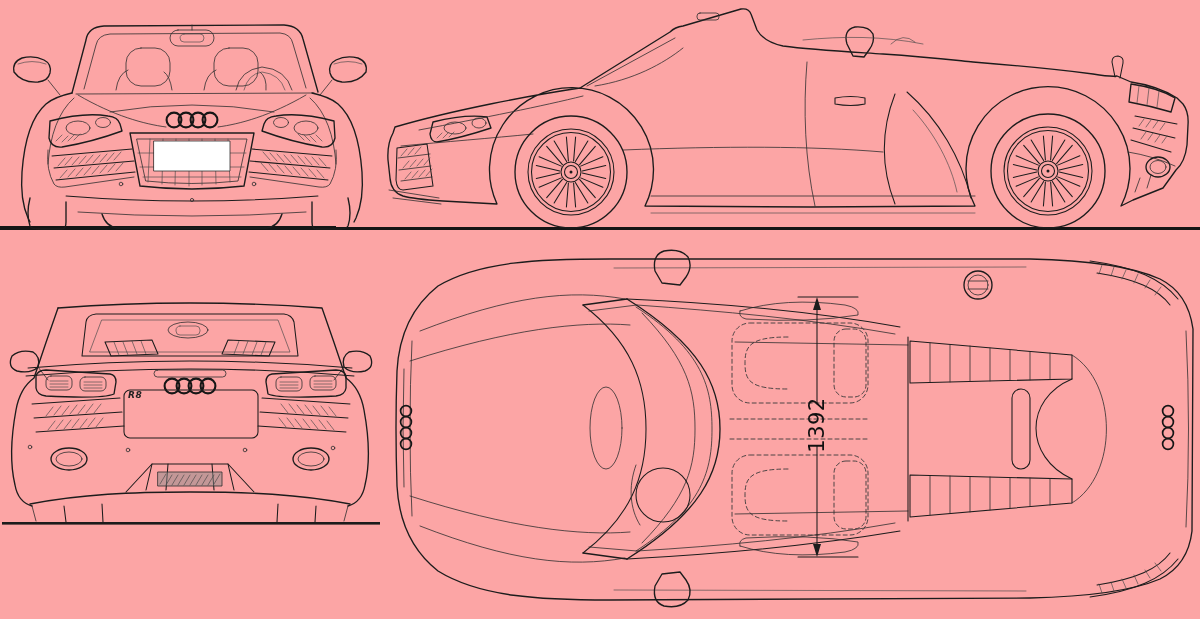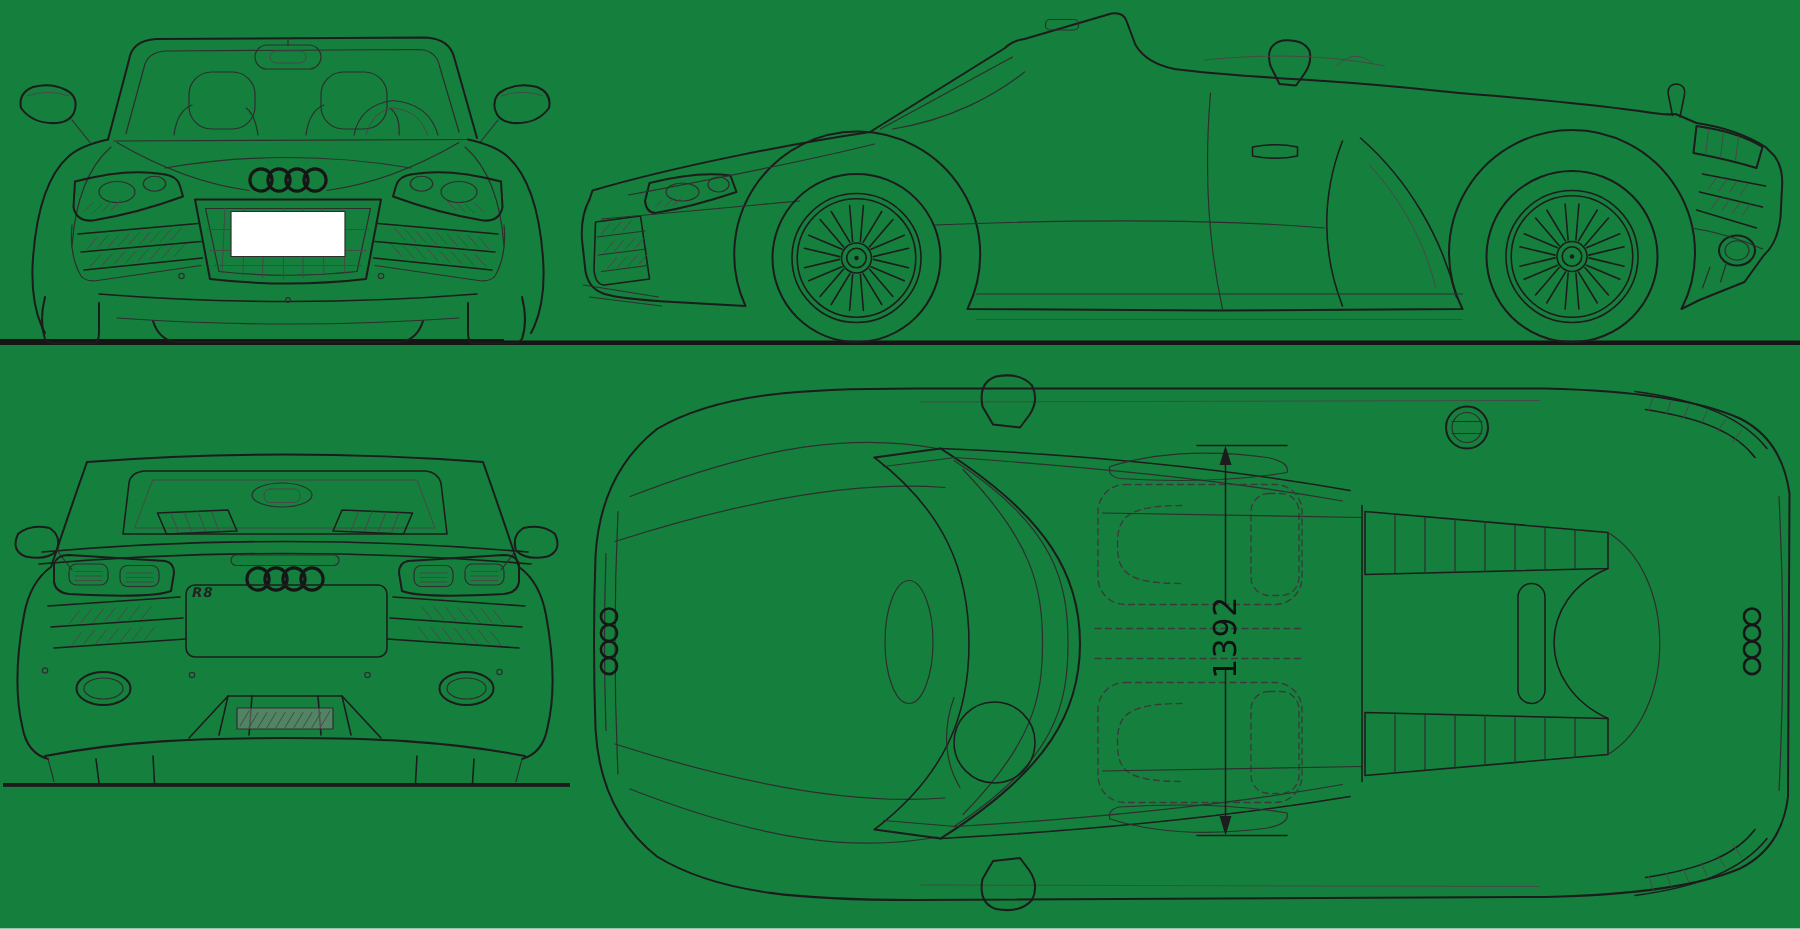--- a/index.html
+++ b/index.html
@@ -1,16 +1,16 @@
 <!DOCTYPE html>
 <html><head>
 <meta charset="utf-8">
 <style>
   html,body{margin:0;padding:0;background:#ffffff;}
-  #stage{position:relative;width:1200px;height:619px;background:#15803d;overflow:hidden;
+  #stage{position:relative;width:1200px;height:619px;background:#fca5a5;overflow:hidden;
          font-family:"DejaVu Sans", sans-serif;}
   .view{position:absolute;}
   svg{display:block;overflow:visible;}
   .s{fill:none;stroke:#1c1c1c;stroke-width:1.35;stroke-linecap:round;stroke-linejoin:round;}
   .m{fill:none;stroke:#1c1c1c;stroke-width:1.05;stroke-linecap:round;stroke-linejoin:round;}
   .t{fill:none;stroke:#2e2e2e;stroke-width:.8;stroke-linecap:round;stroke-linejoin:round;}
   .h{fill:none;stroke:#474747;stroke-width:.65;stroke-linecap:round;}
   .d{fill:none;stroke:#3a3a3a;stroke-width:.9;stroke-dasharray:4 3;stroke-linecap:round;}
   .f{fill:#1c1c1c;stroke:none;}
   .w{fill:#ffffff;}

